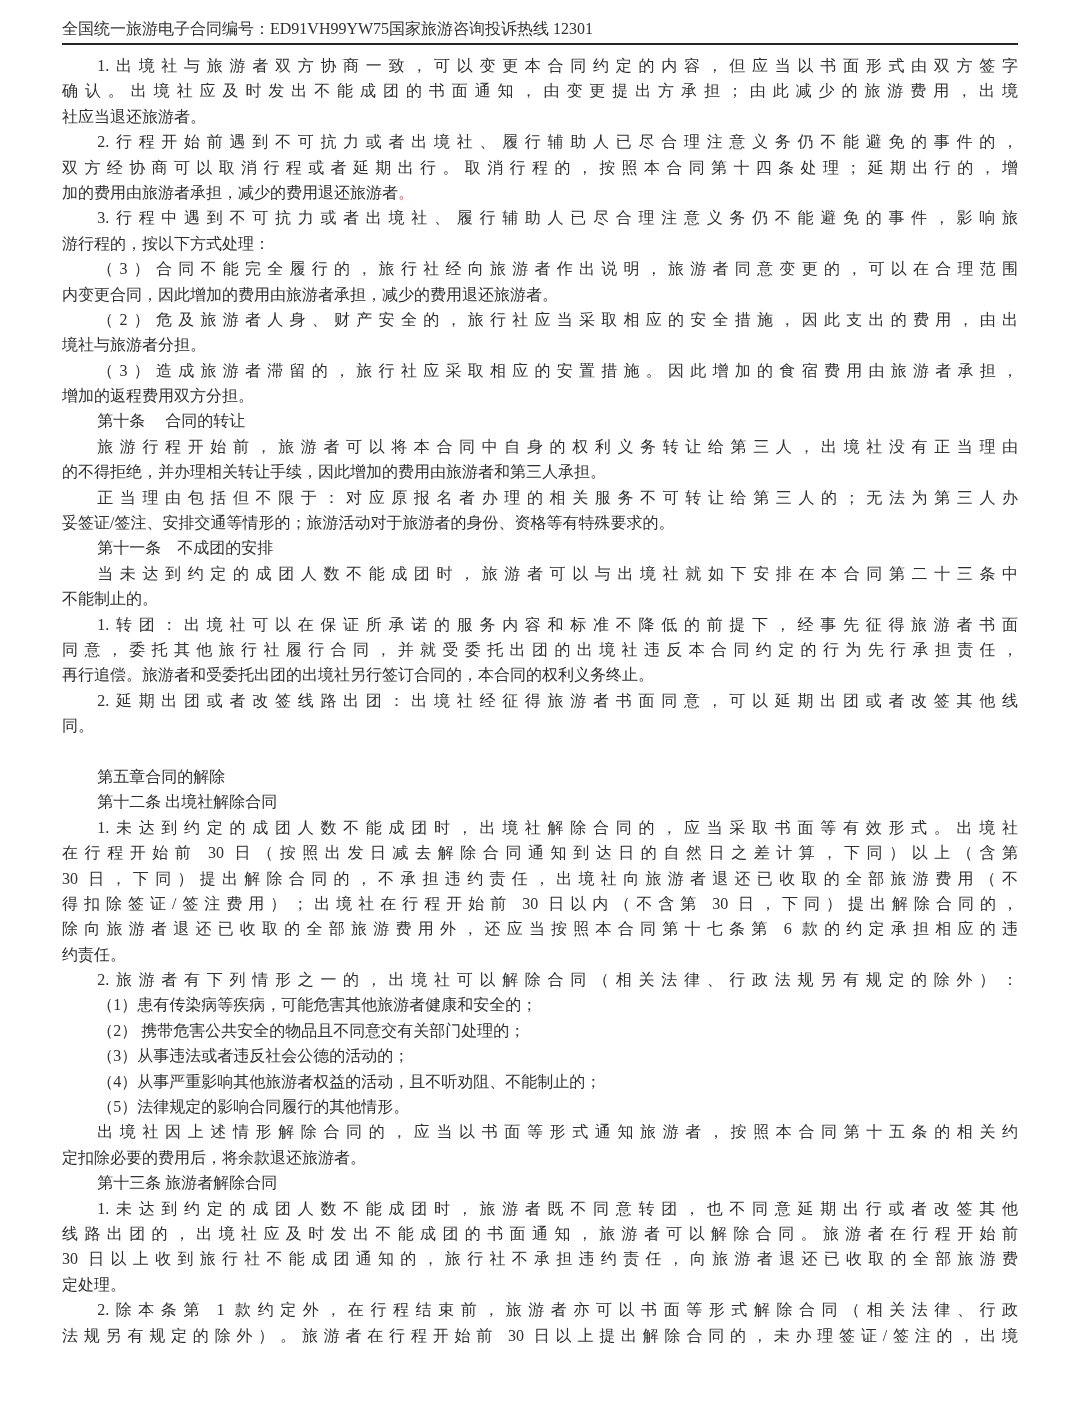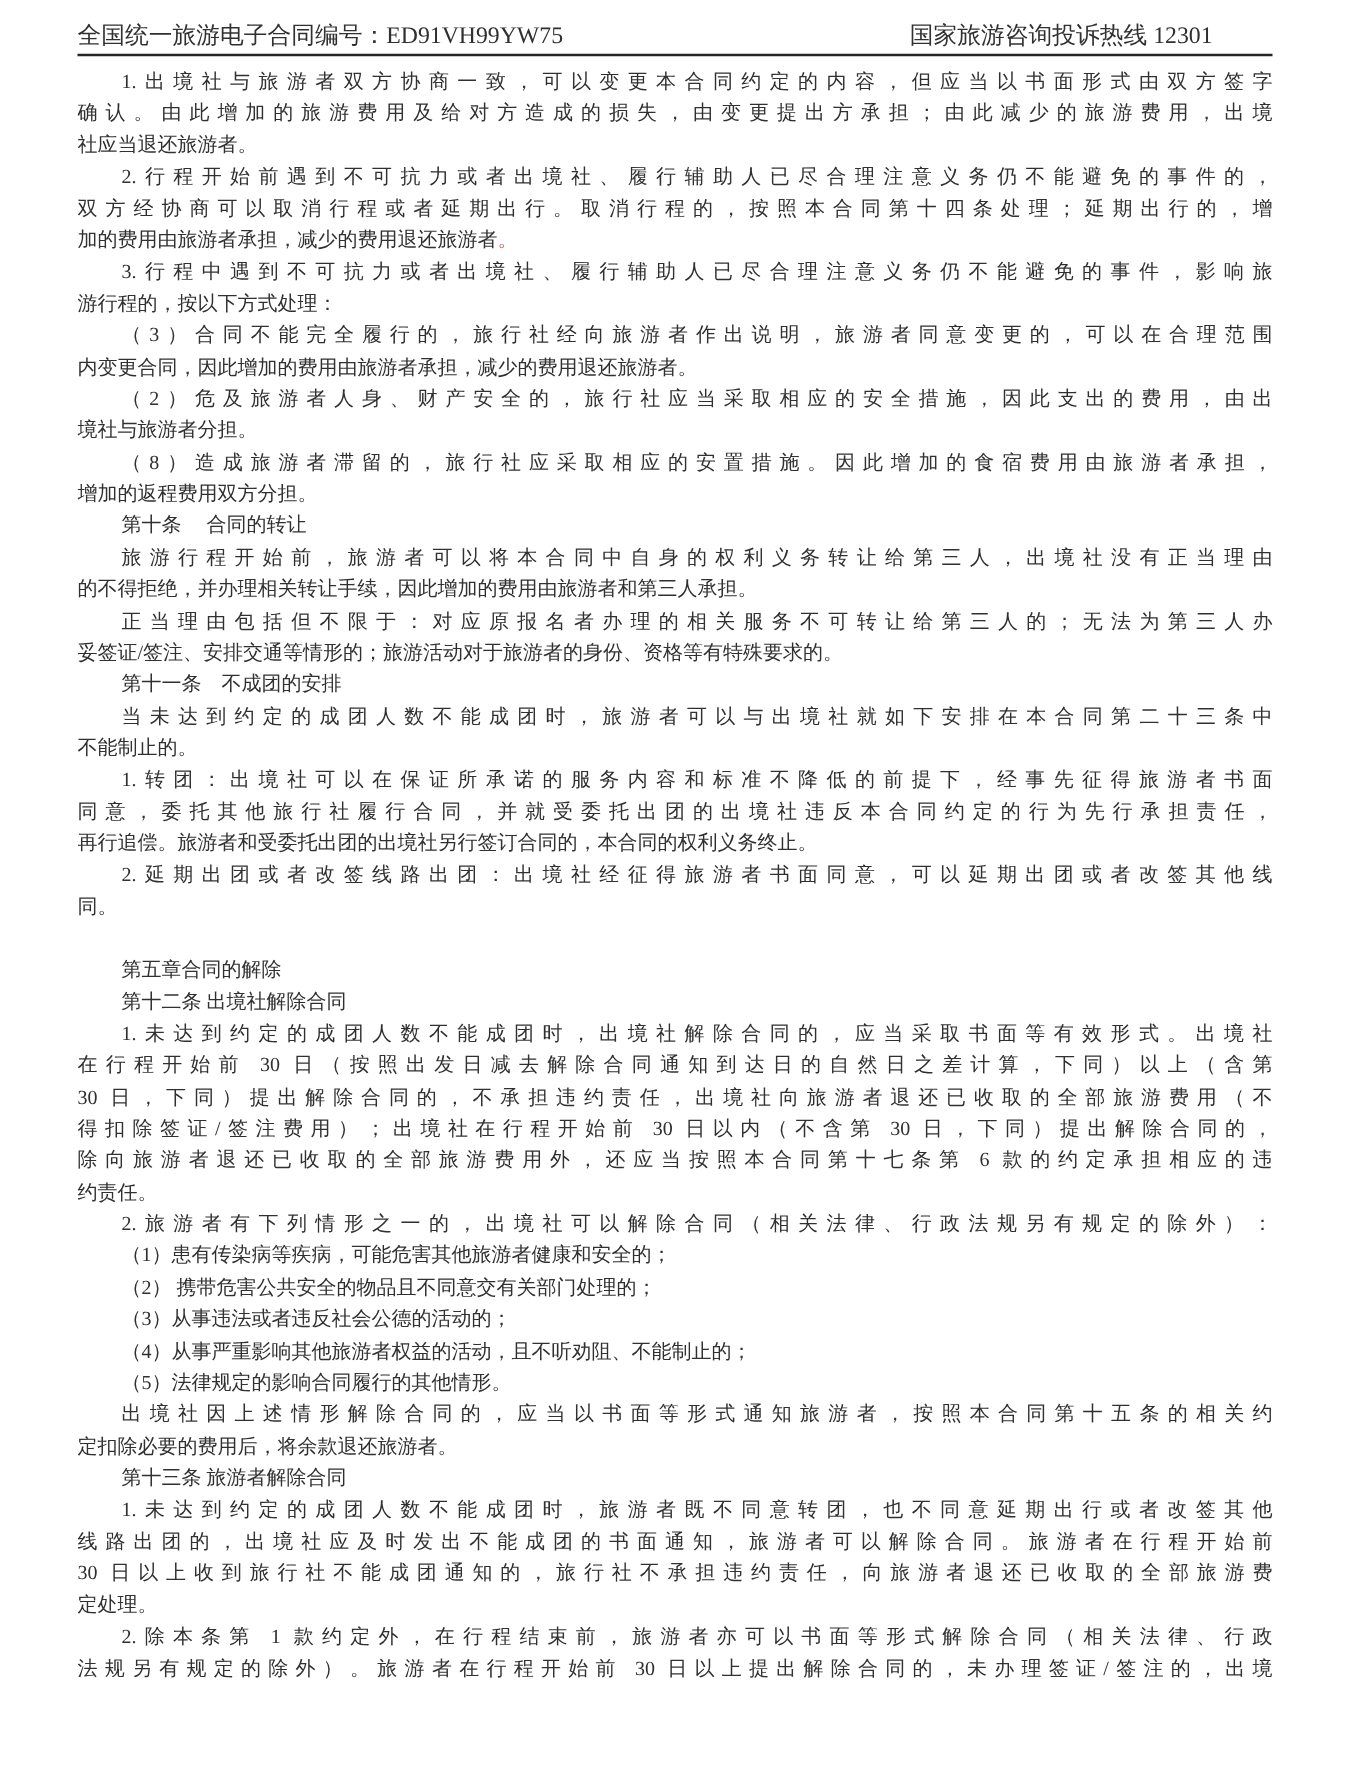--- a/index.html
+++ b/index.html
@@ -10,23 +10,23 @@
     font-family: "Liberation Serif", "DejaVu Serif", serif;
   }
   .page {
     box-sizing: border-box;
     width: 1080px; height: 1414px;
     padding: 17px 62px 0 62px;
     color: #303030;
   }
   .header {
     display: flex;
-    justify-content: space-between;
+    justify-content: flex-start;
     align-items: flex-end;
-    font-size: 19px;
+    font-size: 16px;
     line-height: 23px;
     white-space: nowrap;
   }
   .header .right { padding-right: 48px; }
   .rule {
     border: none;
     border-top: 2px solid #262626;
     margin: 3px 0 0 0;
   }
   .doc {
@@ -58,32 +58,32 @@
       <span>全国统一旅游电子合同编号：</span><span>ED91VH99YW75</span>
     </div>
     <div class="right">
       <span>国家旅游咨询投诉热线</span>
       <span>12301</span>
     </div>
   </div>
   <hr class="rule">
   <main class="doc" id="doc-body">
       <p class="line first fill"><span>1.出境社与旅游者双方协商一致，可以变更本合同约定的内容，但应当以书面形式由双方签字</span></p>
-      <p class="line fill"><span>确认。由此增加的旅游费用及给对方造成的损失，由变更提出方承担；由此减少的旅游费用，出境</span></p>
+      <p class="line fill"><span>确认。出境社应及时发出不能成团的书面通知，由变更提出方承担；由此减少的旅游费用，出境</span></p>
       <p class="line"><span>社应当退还旅游者。</span></p>
       <p class="line first fill"><span>2.行程开始前遇到不可抗力或者出境社、履行辅助人已尽合理注意义务仍不能避免的事件的，</span></p>
       <p class="line fill"><span>双方经协商可以取消行程或者延期出行。取消行程的，按照本合同第十四条处理；延期出行的，增</span></p>
       <p class="line"><span>加的费用由旅游者承担，减少的费用退还旅游者</span><span class="red-punct" style="color: rgb(192, 80, 77);">。</span></p>
       <p class="line first fill"><span>3.行程中遇到不可抗力或者出境社、履行辅助人已尽合理注意义务仍不能避免的事件，影响旅</span></p>
       <p class="line"><span>游行程的，按以下方式处理：</span></p>
       <p class="line first fill"><span>（3）合同不能完全履行的，旅行社经向旅游者作出说明，旅游者同意变更的，可以在合理范围</span></p>
       <p class="line"><span>内变更合同，因此增加的费用由旅游者承担，减少的费用退还旅游者。</span></p>
       <p class="line first fill"><span>（2）危及旅游者人身、财产安全的，旅行社应当采取相应的安全措施，因此支出的费用，由出</span></p>
       <p class="line"><span>境社与旅游者分担。</span></p>
-      <p class="line first fill"><span>（8）造成旅游者滞留的，旅行社应采取相应的安置措施。因此增加的食宿费用由旅游者承担，</span></p>
+      <p class="line first fill"><span>（3）造成旅游者滞留的，旅行社应采取相应的安置措施。因此增加的食宿费用由旅游者承担，</span></p>
       <p class="line"><span>增加的返程费用双方分担。</span></p>
       <p class="line first"><span>第十条　 合同的转让</span></p>
       <p class="line first fill"><span>旅游行程开始前，旅游者可以将本合同中自身的权利义务转让给第三人，出境社没有正当理由</span></p>
       <p class="line"><span>的不得拒绝，并办理相关转让手续，因此增加的费用由旅游者和第三人承担。</span></p>
       <p class="line first fill"><span>正当理由包括但不限于：对应原报名者办理的相关服务不可转让给第三人的；无法为第三人办</span></p>
       <p class="line"><span>妥签证/签注、安排交通等情形的；旅游活动对于旅游者的身份、资格等有特殊要求的。</span></p>
       <p class="line first"><span>第十一条　不成团的安排</span></p>
       <p class="line first fill"><span>当未达到约定的成团人数不能成团时，旅游者可以与出境社就如下安排在本合同第二十三条中</span></p>
       <p class="line"><span>不能制止的。</span></p>
       <p class="line first fill"><span>1.转团：出境社可以在保证所承诺的服务内容和标准不降低的前提下，经事先征得旅游者书面</span></p>

